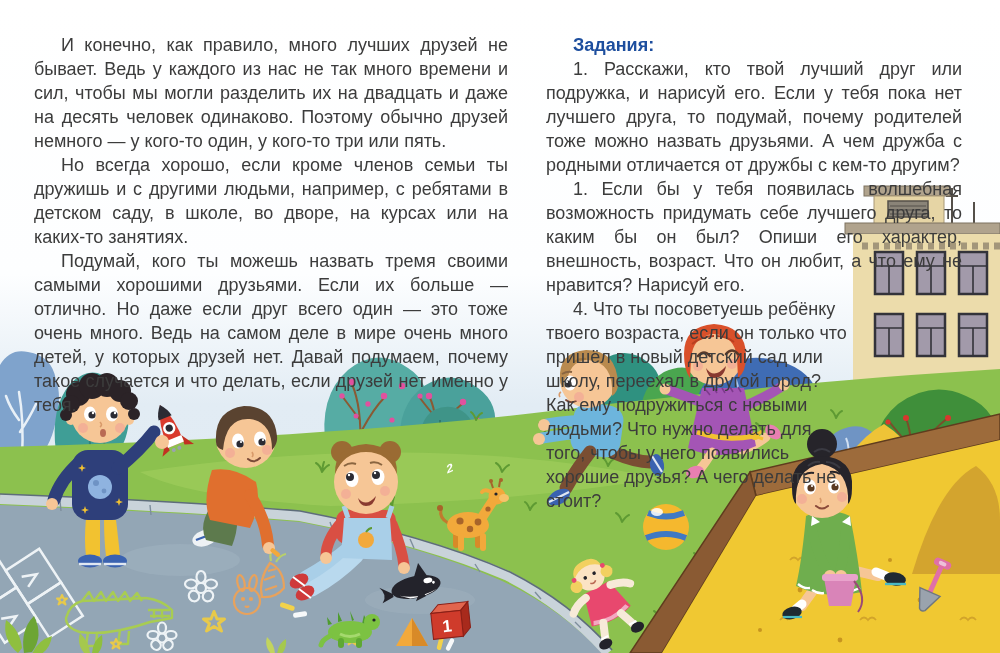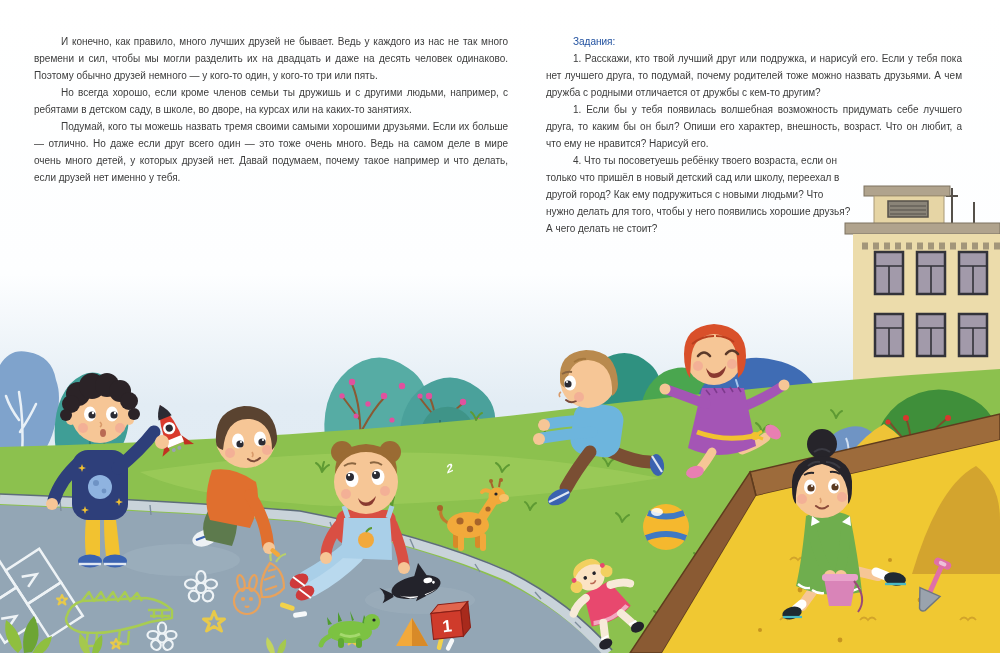--- a/index.html
+++ b/index.html
@@ -1,24 +1,24 @@
 <!DOCTYPE html>
 <html lang="ru"><head>
 <meta charset="utf-8">
 <style>
   html,body{margin:0;padding:0;background:#ffffff;}
   .spread{position:relative;width:1000px;height:653px;background:#fff;overflow:hidden;
           font-family:"Liberation Sans",sans-serif;}
   .scene{position:absolute;inset:0;z-index:0;}
-  .text-col{position:absolute;top:33px;z-index:2;font-size:10px;line-height:17px;
+  .text-col{position:absolute;top:33px;z-index:2;font-size:18px;line-height:24px;
             color:#3c3c3c;text-align:justify;}
   .text-col p{margin:0;text-indent:27px;}
   #left-col{left:34px;width:474px;}
   #right-col{left:546px;width:416px;}
-  .tasks-heading{margin:0;text-indent:20px;text-align:left;color:#1d4e9e;font-weight:normal;}
+  .tasks-heading{margin:0;text-indent:20px;text-align:left;color:#1d4e9e;font-weight:bold;}
   #task-3{width:308px;text-align:left;}
 </style>
 </head>
 <body>
 
 <div class="spread">
 
 <svg class="scene" viewBox="0 0 1000 653" width="1000" height="653" xmlns="http://www.w3.org/2000/svg">
   <defs>
     <linearGradient id="sky" x1="0" y1="0" x2="0" y2="653" gradientUnits="userSpaceOnUse">
@@ -526,21 +526,21 @@
     <g transform="translate(272,655)">
       <path d="M0,0 Q-8,-8 -5,-18 Q3,-10 3,0 Z" fill="#c2d45e"></path>
       <path d="M5,0 Q6,-12 14,-16 Q15,-5 8,0 Z" fill="#a5c84e"></path>
     </g>
   </g>
 </svg>
 
 <div id="left-col" class="text-col" lang="ru">
   <p>И конечно, как правило, много лучших друзей не бывает. Ведь у каждого из нас не так много времени и сил, чтобы мы могли разделить их на двадцать и даже на десять человек одинаково. Поэтому обычно друзей немного — у кого-то один, у кого-то три или пять.</p>
   <p>Но всегда хорошо, если кроме членов семьи ты дружишь и с другими людьми, например, с ребятами в детском саду, в школе, во дворе, на курсах или на каких-то занятиях.</p>
-  <p>Подумай, кого ты можешь назвать тремя своими самыми хорошими друзьями. Если их больше — отлично. Но даже если друг всего один — это тоже очень много. Ведь на самом деле в мире очень много детей, у которых друзей нет. Давай подумаем, почему такое например и что делать, если друзей нет именно у тебя.</p>
+  <p>Подумай, кого ты можешь назвать тремя своими самыми хорошими друзьями. Если их больше — отлично. Но даже если друг всего один — это тоже очень много. Ведь на самом деле в мире очень много детей, у которых друзей нет. Давай подумаем, почему такое случается и что делать, если друзей нет именно у тебя.</p>
 </div>
 
 <div id="right-col" class="text-col" lang="ru">
   <p class="tasks-heading">Задания:</p>
   <p id="task-1">1. Расскажи, кто твой лучший друг или подружка, и нарисуй его. Если у тебя пока нет лучшего друга, то подумай, почему родителей тоже можно назвать друзьями. А чем дружба с родными отличается от дружбы с кем-то другим?</p>
   <p id="task-2">1. Если бы у тебя появилась волшебная возможность придумать себе лучшего друга, то каким бы он был? Опиши его характер, внешность, возраст. Что он любит, а что ему не нравится? Нарисуй его.</p>
   <p id="task-3">4. Что ты посоветуешь ребёнку твоего возраста, если он только что пришёл в новый детский сад или школу, переехал в другой город? Как ему подружиться с новыми людьми? Что нужно делать для того, чтобы у него появились хорошие друзья? А чего делать не стоит?</p>
 </div>
 
 </div>

